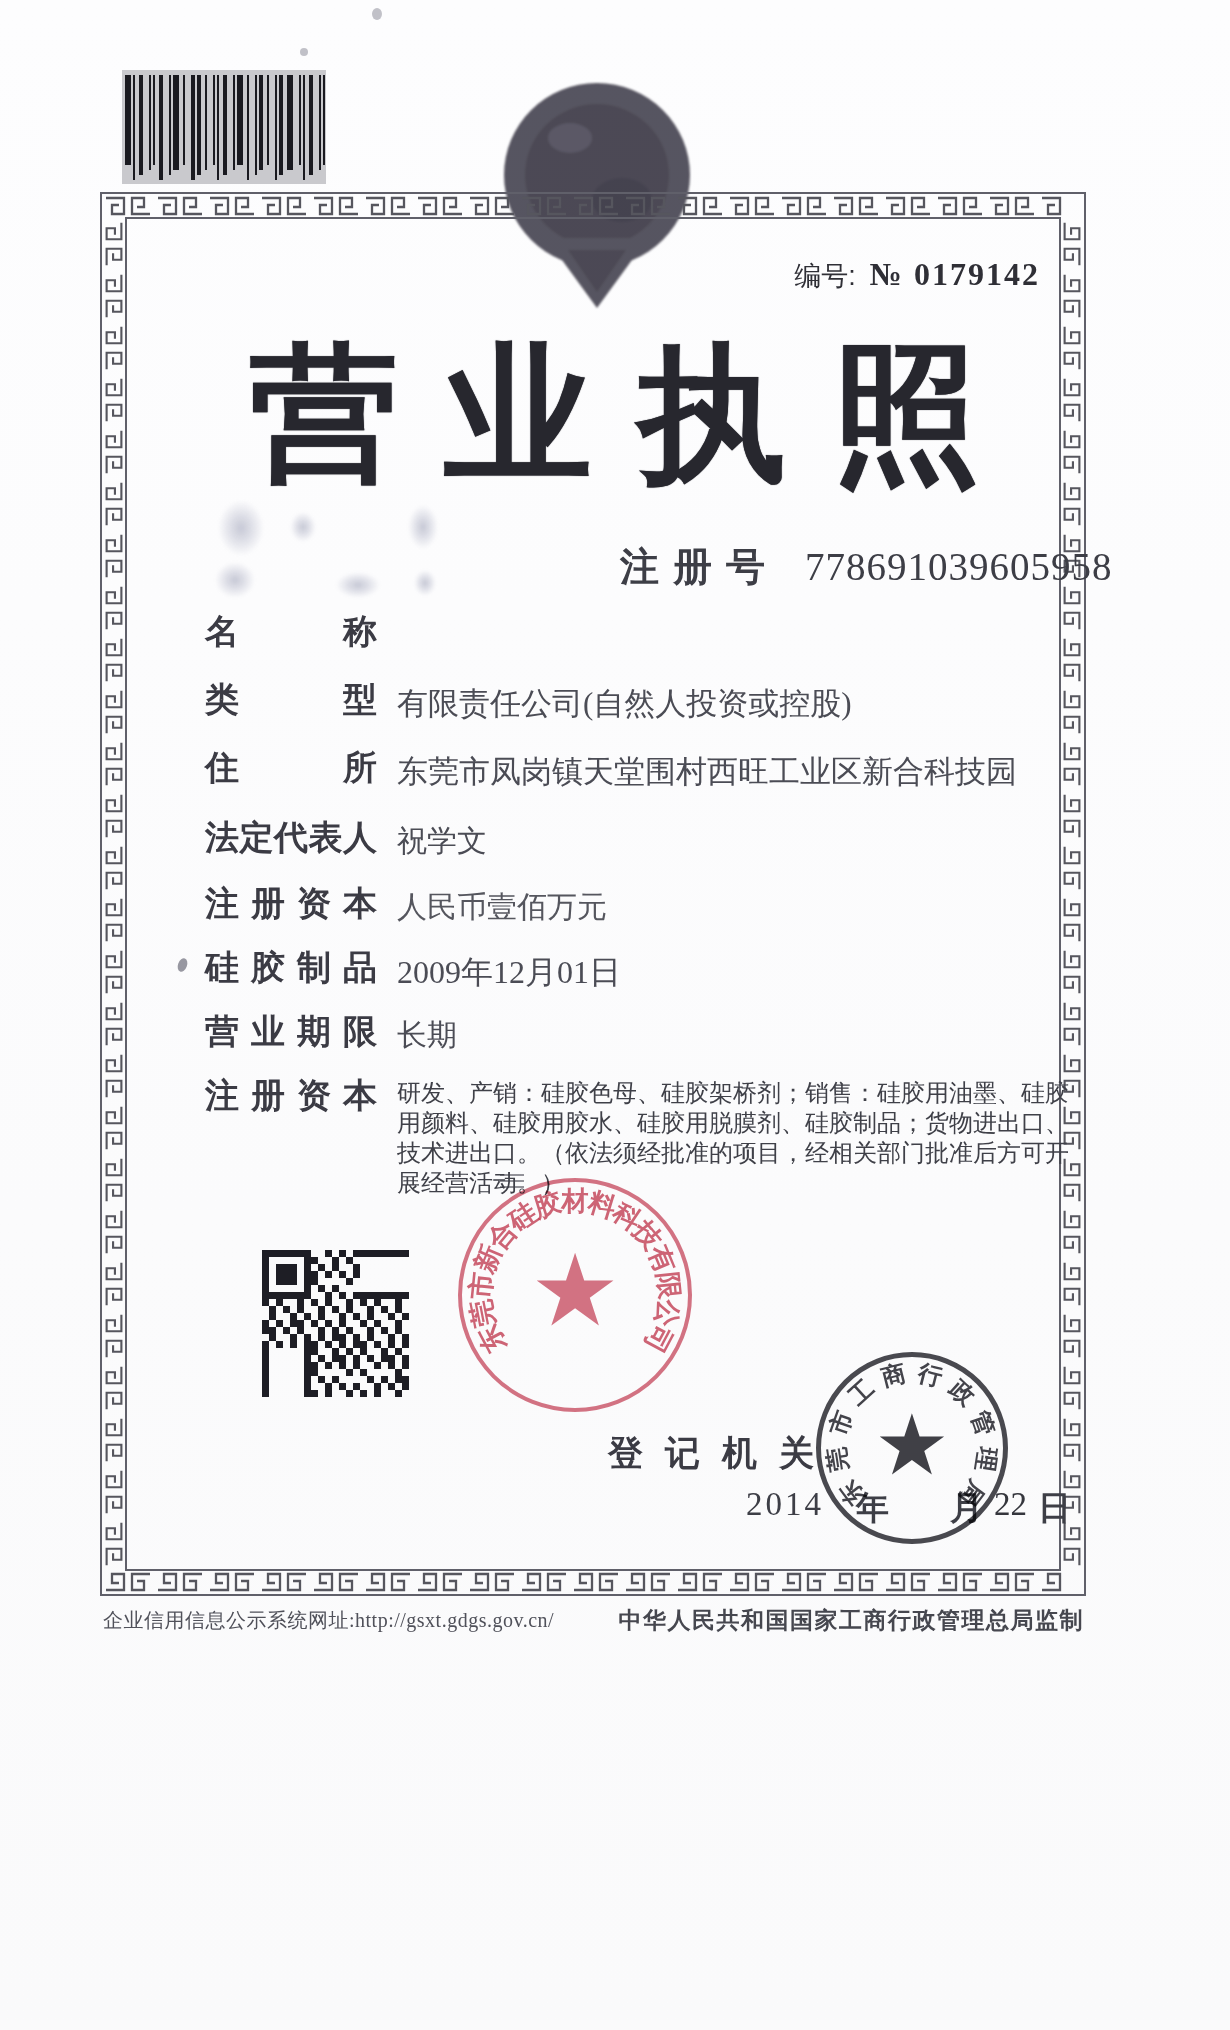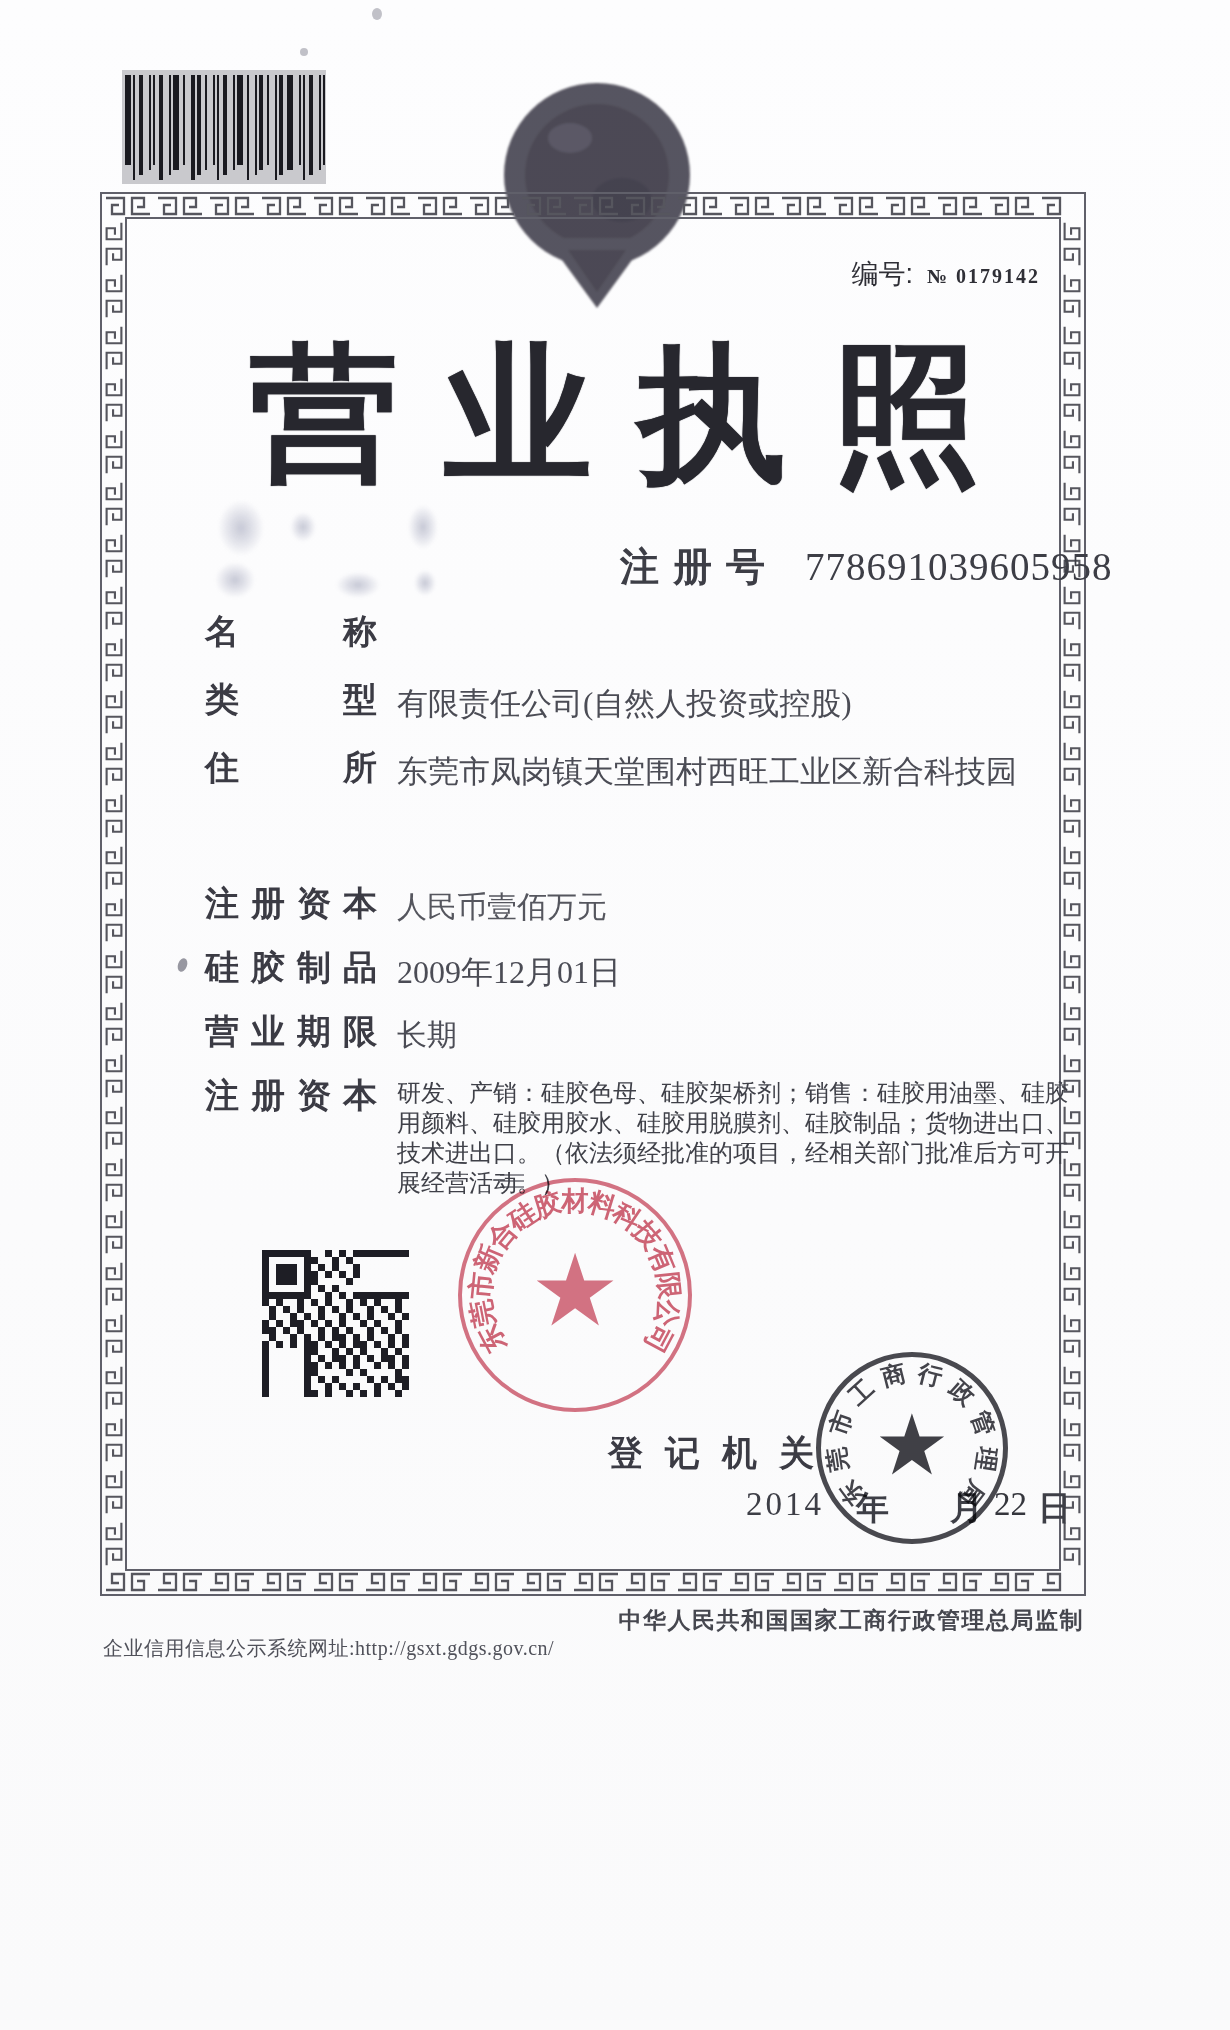--- a/index.html
+++ b/index.html
@@ -25,21 +25,21 @@
   .band.right{right:2px;top:26px;bottom:26px;width:24px;flex-direction:column;transform:scaleX(-1);}
   .m-cell{flex:0 0 auto;width:26px;height:24px;}
   .band.left .m-cell,.band.right .m-cell{width:24px;height:26px;}
   .m-cell.alt svg{transform:rotate(180deg);}
   .band.left .m-cell svg,.band.right .m-cell svg{transform:rotate(90deg);}
   .band.left .m-cell.alt svg,.band.right .m-cell.alt svg{transform:rotate(270deg);}
 
   
   .serial{position:absolute;top:256px;right:190px;display:flex;gap:14px;align-items:baseline;
           font-size:27px;color:#2f2f36;z-index:2;margin-left:32px;}
-  .serial .no{font-family:"Liberation Serif",serif;font-weight:700;font-size:20px;letter-spacing:2px;}
+  .serial .no{font-family:"Liberation Serif",serif;font-weight:700;font-size:32px;letter-spacing:2px;}
   .doc-title{position:absolute;left:122px;top:336px;width:986px;text-align:center;
              font-weight:900;font-size:148px;line-height:1.05;letter-spacing:46px;text-indent:46px;
              color:#27272e;text-shadow:0 0 1px #27272e;z-index:2;}
   .regline{position:absolute;left:620px;top:540px;display:flex;align-items:baseline;z-index:2;}
   .regline .lbl{font-family:"Liberation Serif",serif;font-weight:600;font-size:39px;letter-spacing:14px;color:#3d3e46;}
   .regline .val{font-family:"Liberation Serif",serif;font-size:39px;margin-left:26px;letter-spacing:1px;color:#3d3e46;}
 
   
   .row{position:absolute;left:205px;width:880px;z-index:2;}
   .row .lbl{display:block;width:172px;font-weight:700;font-size:34px;line-height:1.15;color:#3b3b44;
@@ -77,21 +77,21 @@
   .seal .seal-text{position:absolute;left:50%;top:50%;width:0;height:0;}
   .ring-ch{position:absolute;left:0;top:0;font-family:"Liberation Sans",sans-serif;white-space:nowrap;}
   .red-seal{left:458px;top:1178px;width:234px;height:234px;filter:blur(0.5px);}
   .red-seal .ringline{border:4px solid rgba(198,62,84,.72);}
   .red-seal .star{font-size:100px;color:rgba(198,62,84,.72);}
   .black-seal{left:816px;top:1352px;width:192px;height:192px;filter:blur(0.4px);}
   .black-seal .ringline{border:5px solid rgba(34,34,41,.82);}
   .black-seal .star{font-size:84px;color:rgba(32,32,39,.85);}
 
   
-  .footer-l{position:absolute;left:103px;top:1607px;font-family:"Liberation Serif",serif;font-size:20px;color:#50515a;letter-spacing:.5px;z-index:2;margin-top:28px;}
+  .footer-l{position:absolute;left:103px;top:1607px;font-family:"Liberation Serif",serif;font-size:20px;color:#50515a;letter-spacing:.5px;z-index:2;}
   .footer-r{position:absolute;right:146px;top:1605px;font-family:"Liberation Serif",serif;font-weight:600;font-size:23px;color:#46474f;letter-spacing:1.5px;z-index:2;}
 
   
   .ghost{position:absolute;background:radial-gradient(closest-side,rgba(110,115,150,.38),rgba(110,115,150,0));filter:blur(1.5px);border-radius:40%;}
   .g1{left:218px;top:500px;width:46px;height:56px;}
   .g2{left:290px;top:512px;width:26px;height:30px;}
   .g3{left:408px;top:505px;width:30px;height:44px;}
   .g4{left:215px;top:562px;width:40px;height:36px;}
   .g5{left:336px;top:572px;width:44px;height:26px;}
   .g6{left:414px;top:570px;width:22px;height:26px;}
@@ -711,20 +711,24 @@
     <span class="lbl">名称</span>
   </div>
   <div class="row r1">
     <span class="lbl">类型</span>
     <span class="val">有限责任公司(自然人投资或控股)</span>
   </div>
   <div class="row r2">
     <span class="lbl">住所</span>
     <span class="val">东莞市凤岗镇天堂围村西旺工业区新合科技园</span>
   </div>
+  <div class="row r3">
+    <span class="lbl">法定代表人</span>
+    <span class="val">祝学文</span>
+  </div>
   <div class="row r4">
     <span class="lbl">注册资本</span>
     <span class="val">人民币壹佰万元</span>
   </div>
   <div class="row r5">
     <span class="lbl">硅胶制品</span>
     <span class="val">2009年12月01日</span>
   </div>
   <div class="row r6">
     <span class="lbl">营业期限</span>

